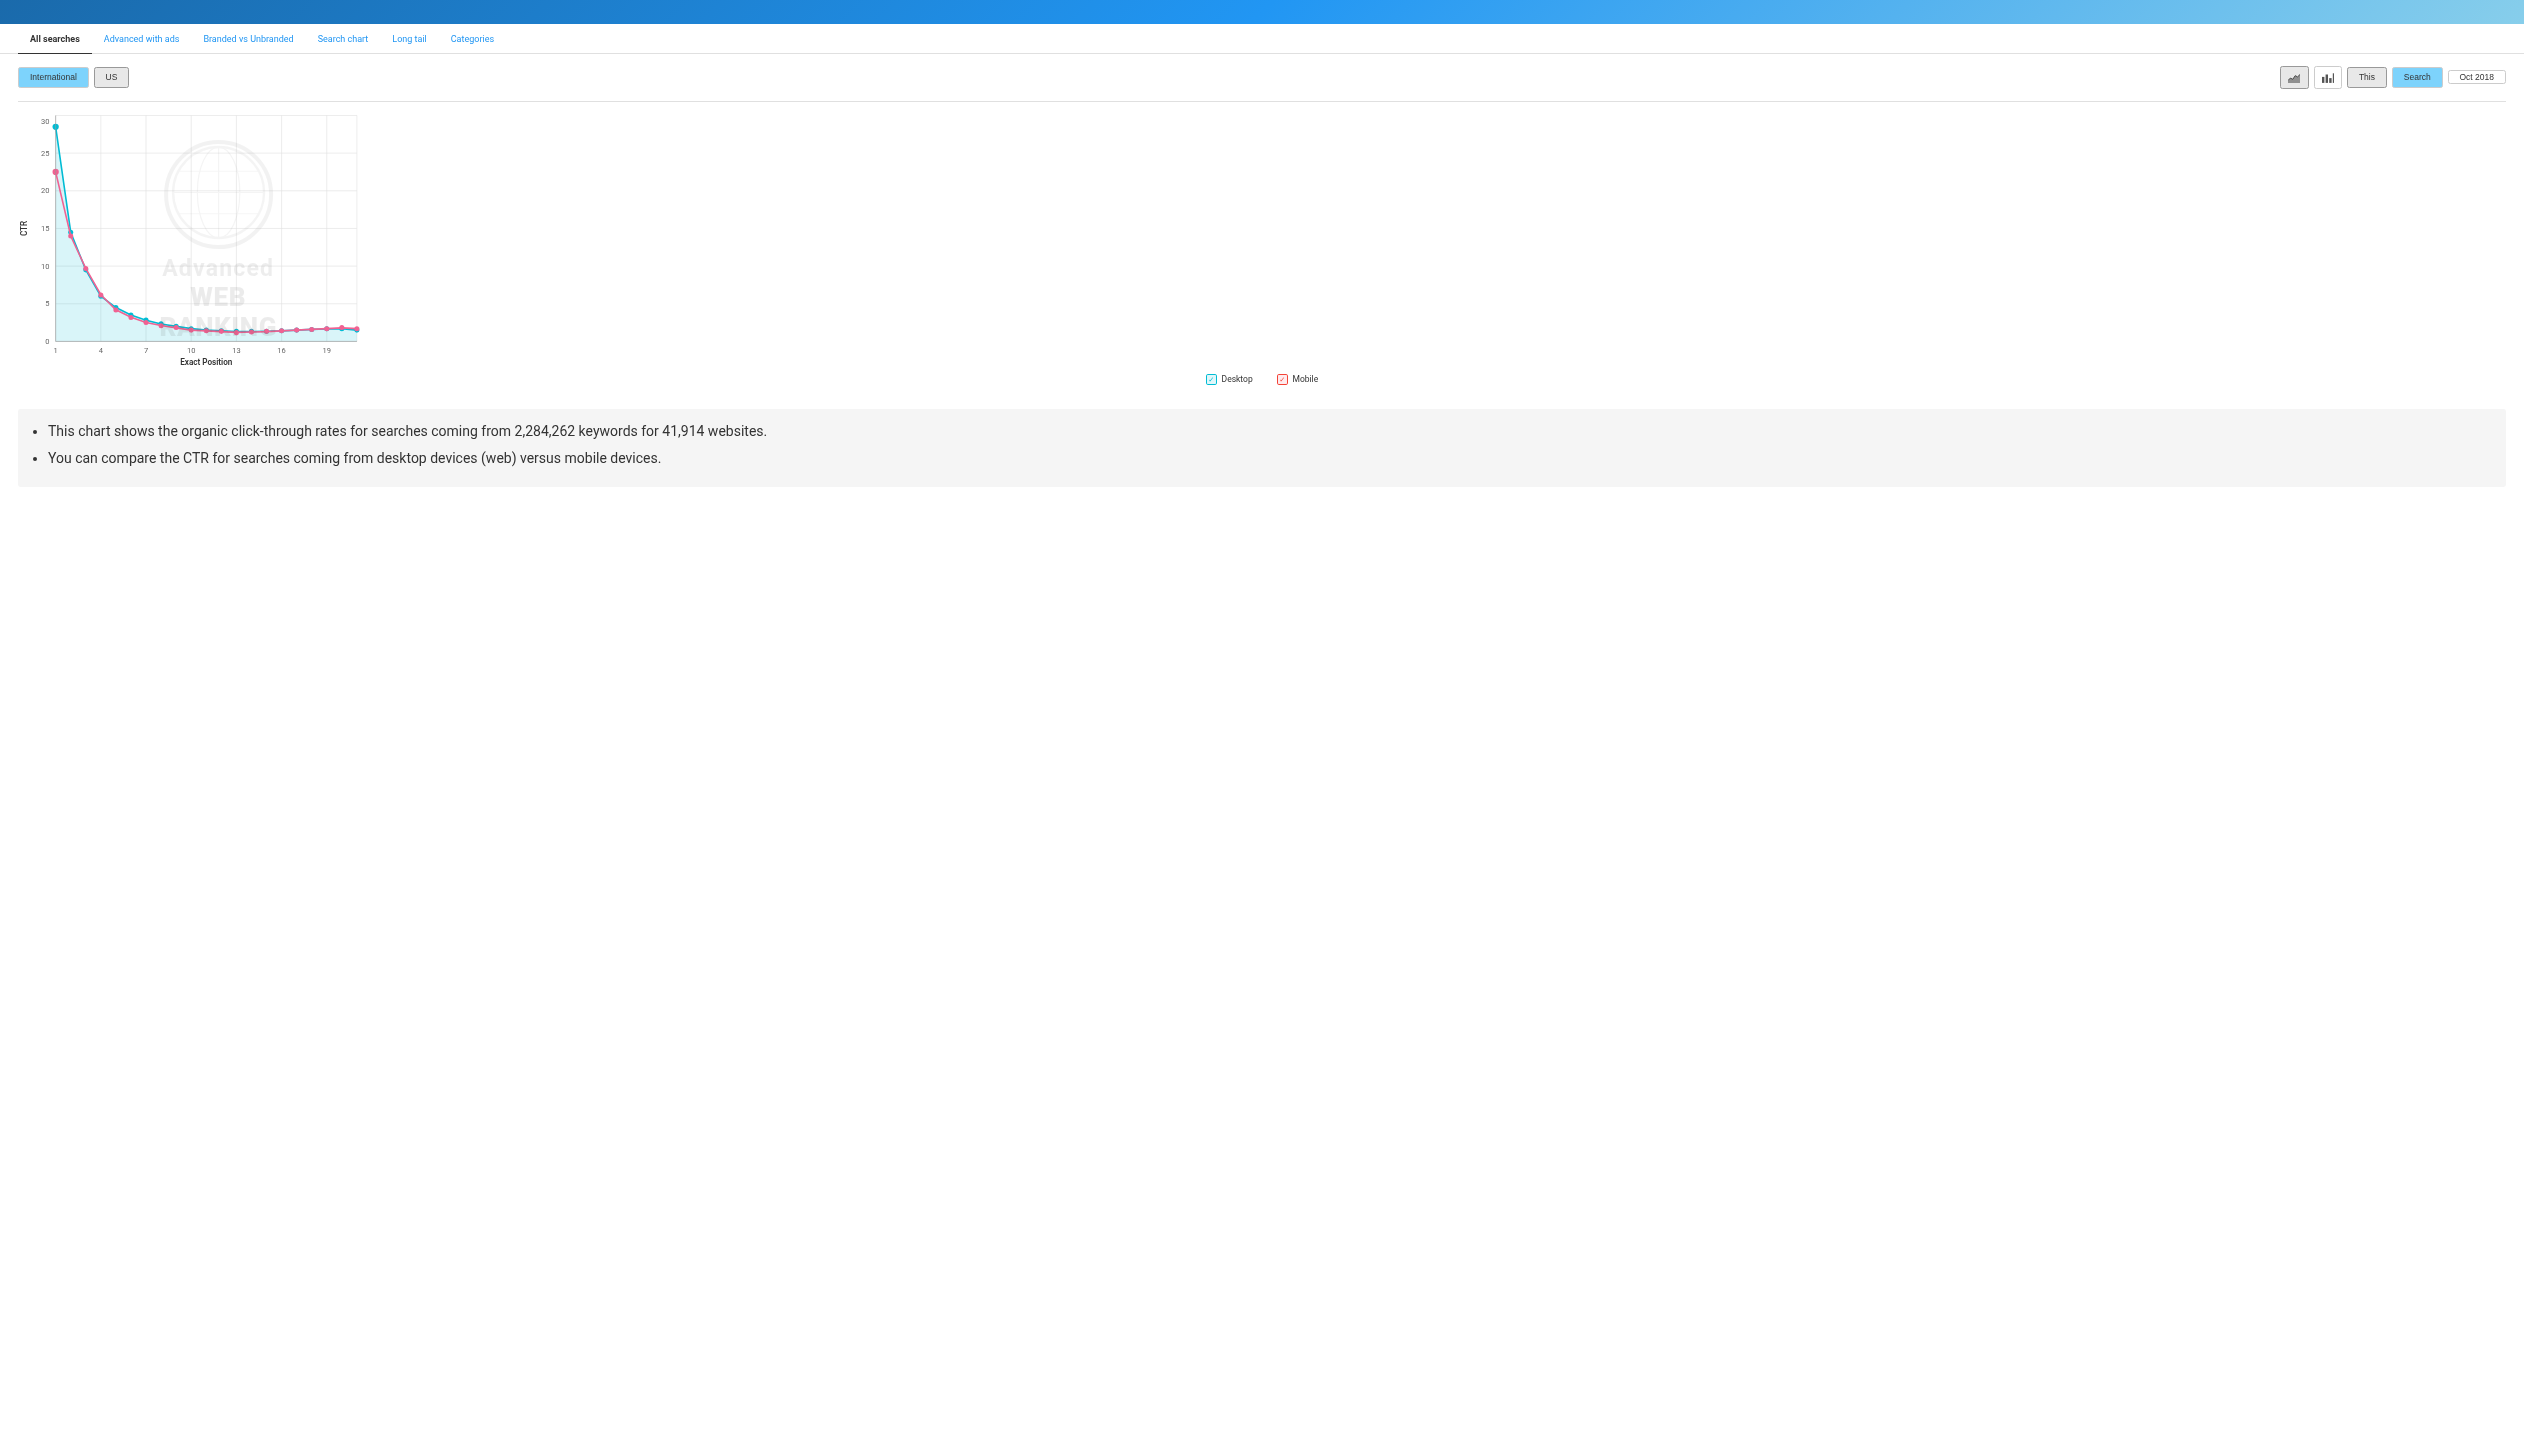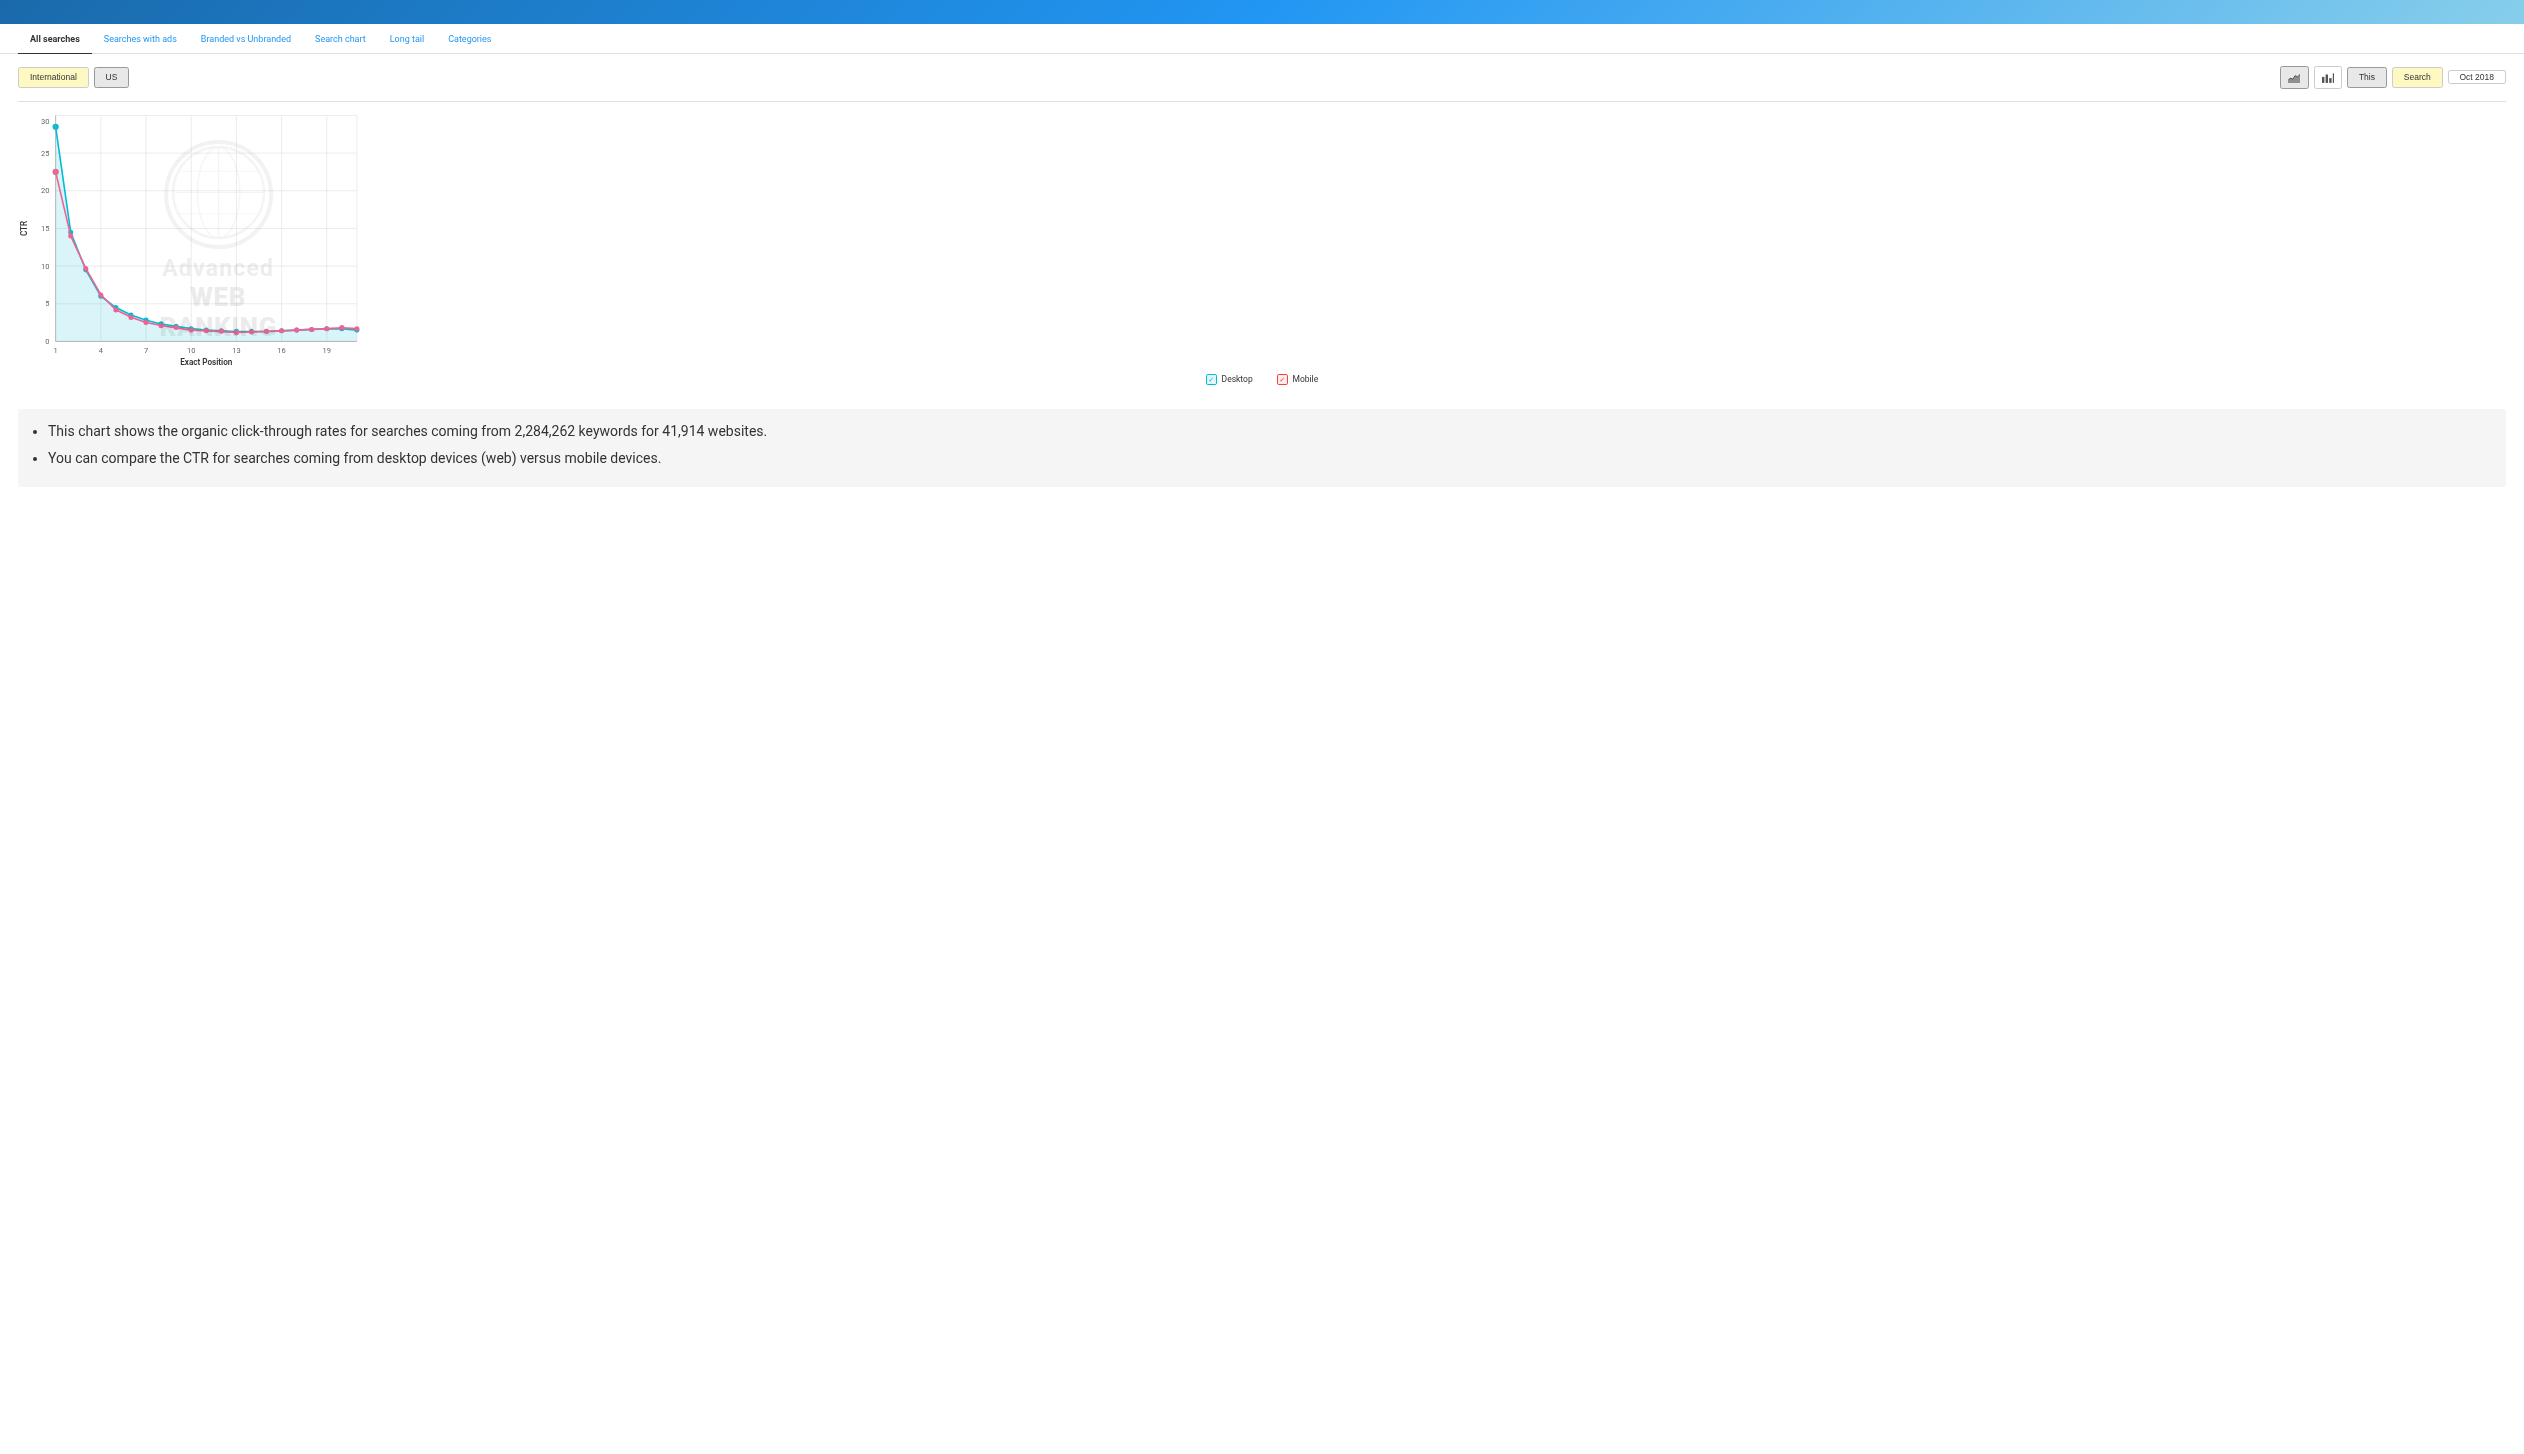--- a/index.html
+++ b/index.html
@@ -57,21 +57,21 @@
 
     .right-controls {
       display: flex;
       align-items: center;
       gap: 4.8px;
     }
 
     .btn {
       padding: 4.8px 11px;
       border: 0.6px solid #ccc;
-      background: #fef9c3;
+      background: #7dd3fc;
       border-radius: 2.4px;
       cursor: pointer;
       font-size: 8.5px;
       color: #333;
     }
 
     .btn.active {
       background: #e8e8e8;
       border-color: #999;
     }
@@ -243,21 +243,21 @@
       stroke-width: 1;
     }
   </style>
 </head>
 <body>
 
 <div class="top-bar"></div>
 
 <div class="tabs-container">
   <a class="tab active">All searches</a>
-  <a class="tab">Searches with ads</a>
+  <a class="tab">Advanced with ads</a>
   <a class="tab">Branded vs Unbranded</a>
   <a class="tab">Search chart</a>
   <a class="tab">Long tail</a>
   <a class="tab">Categories</a>
 </div>
 
 <div class="controls-row">
   <div class="left-controls">
     <button class="btn">International</button>
     <button class="btn active">US</button>

